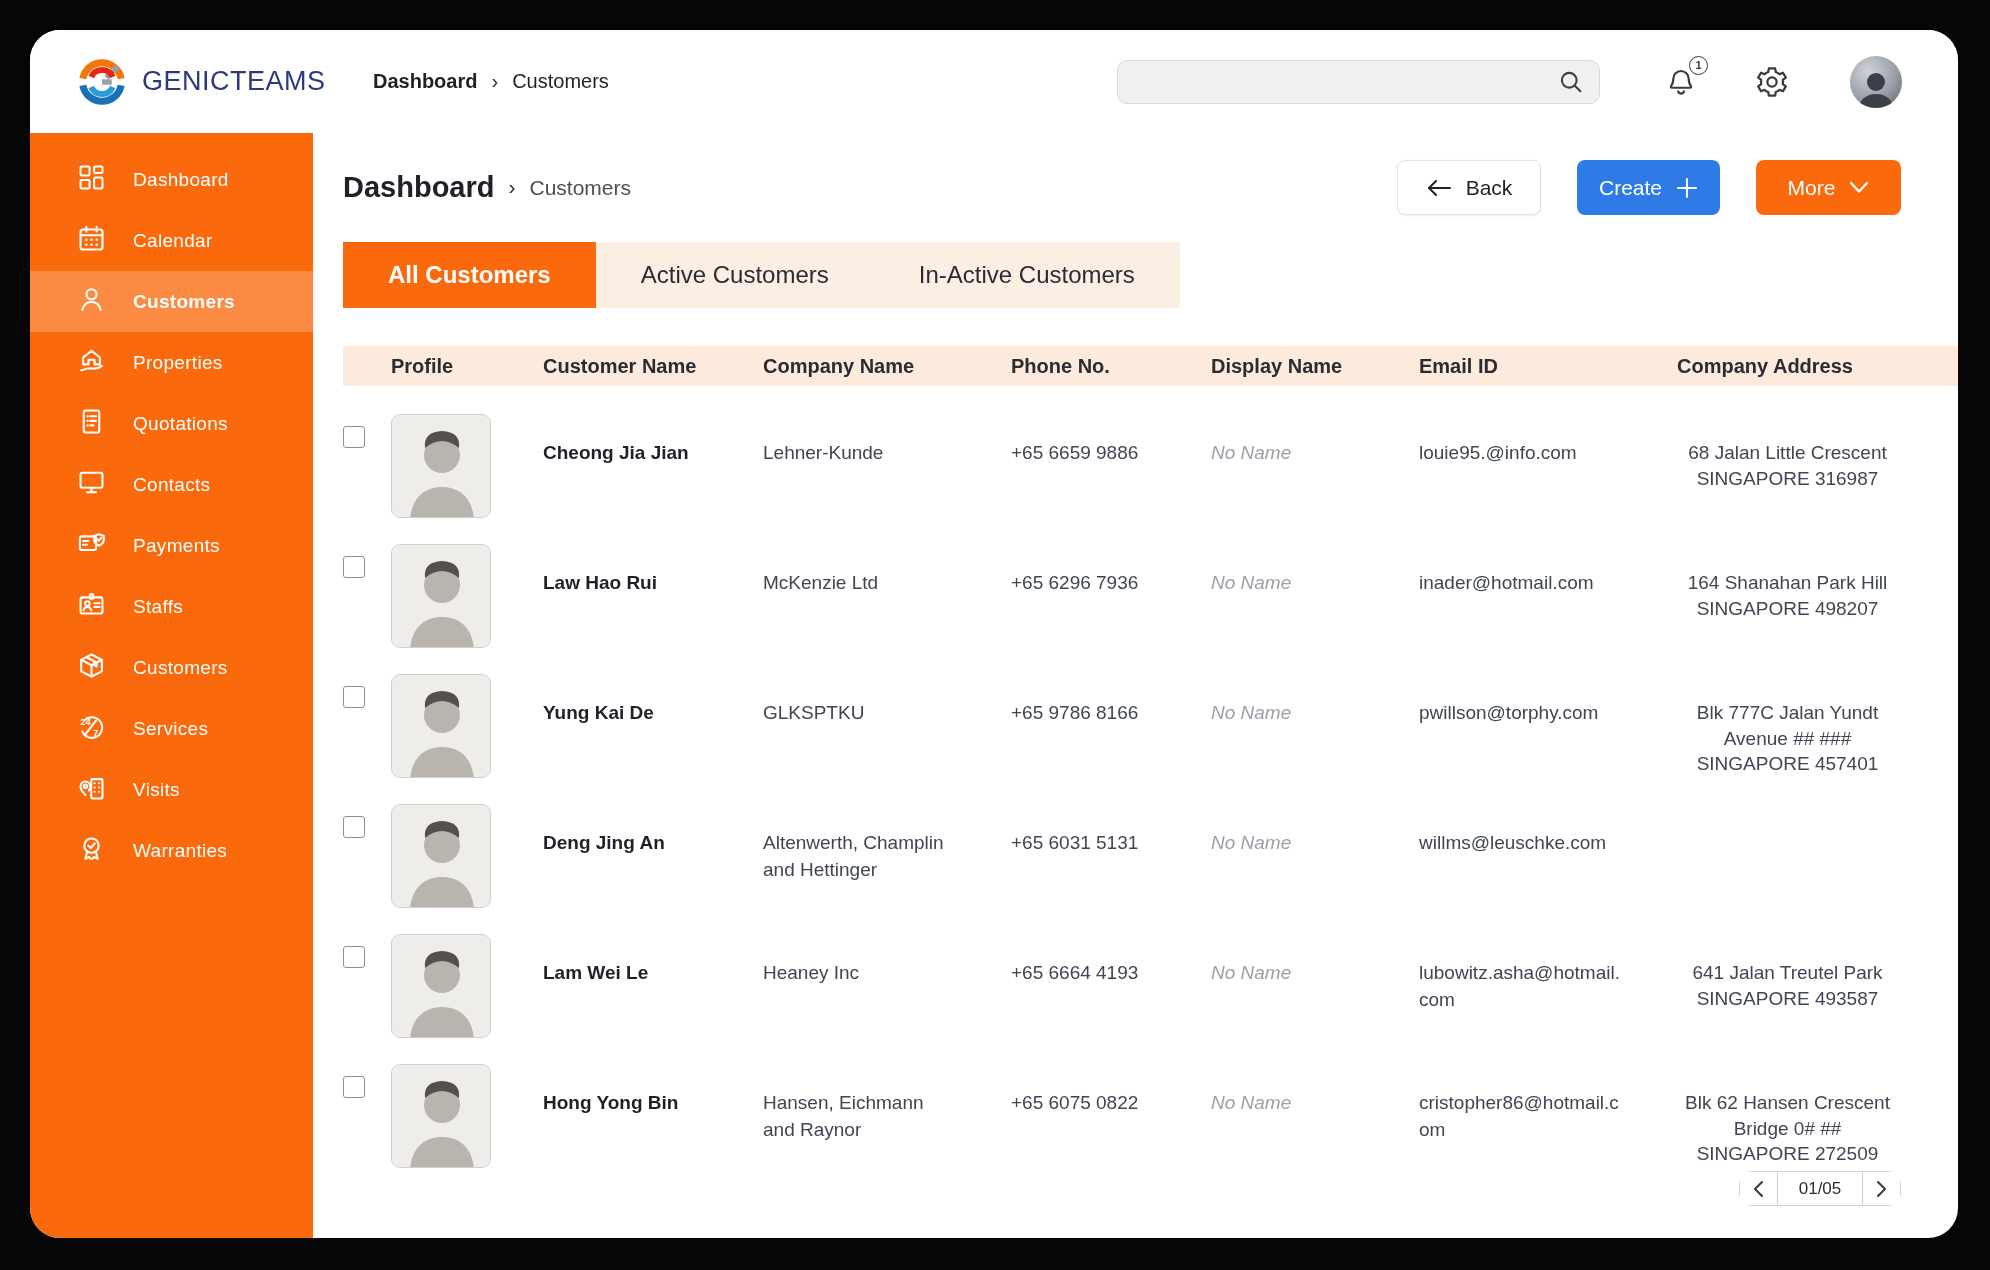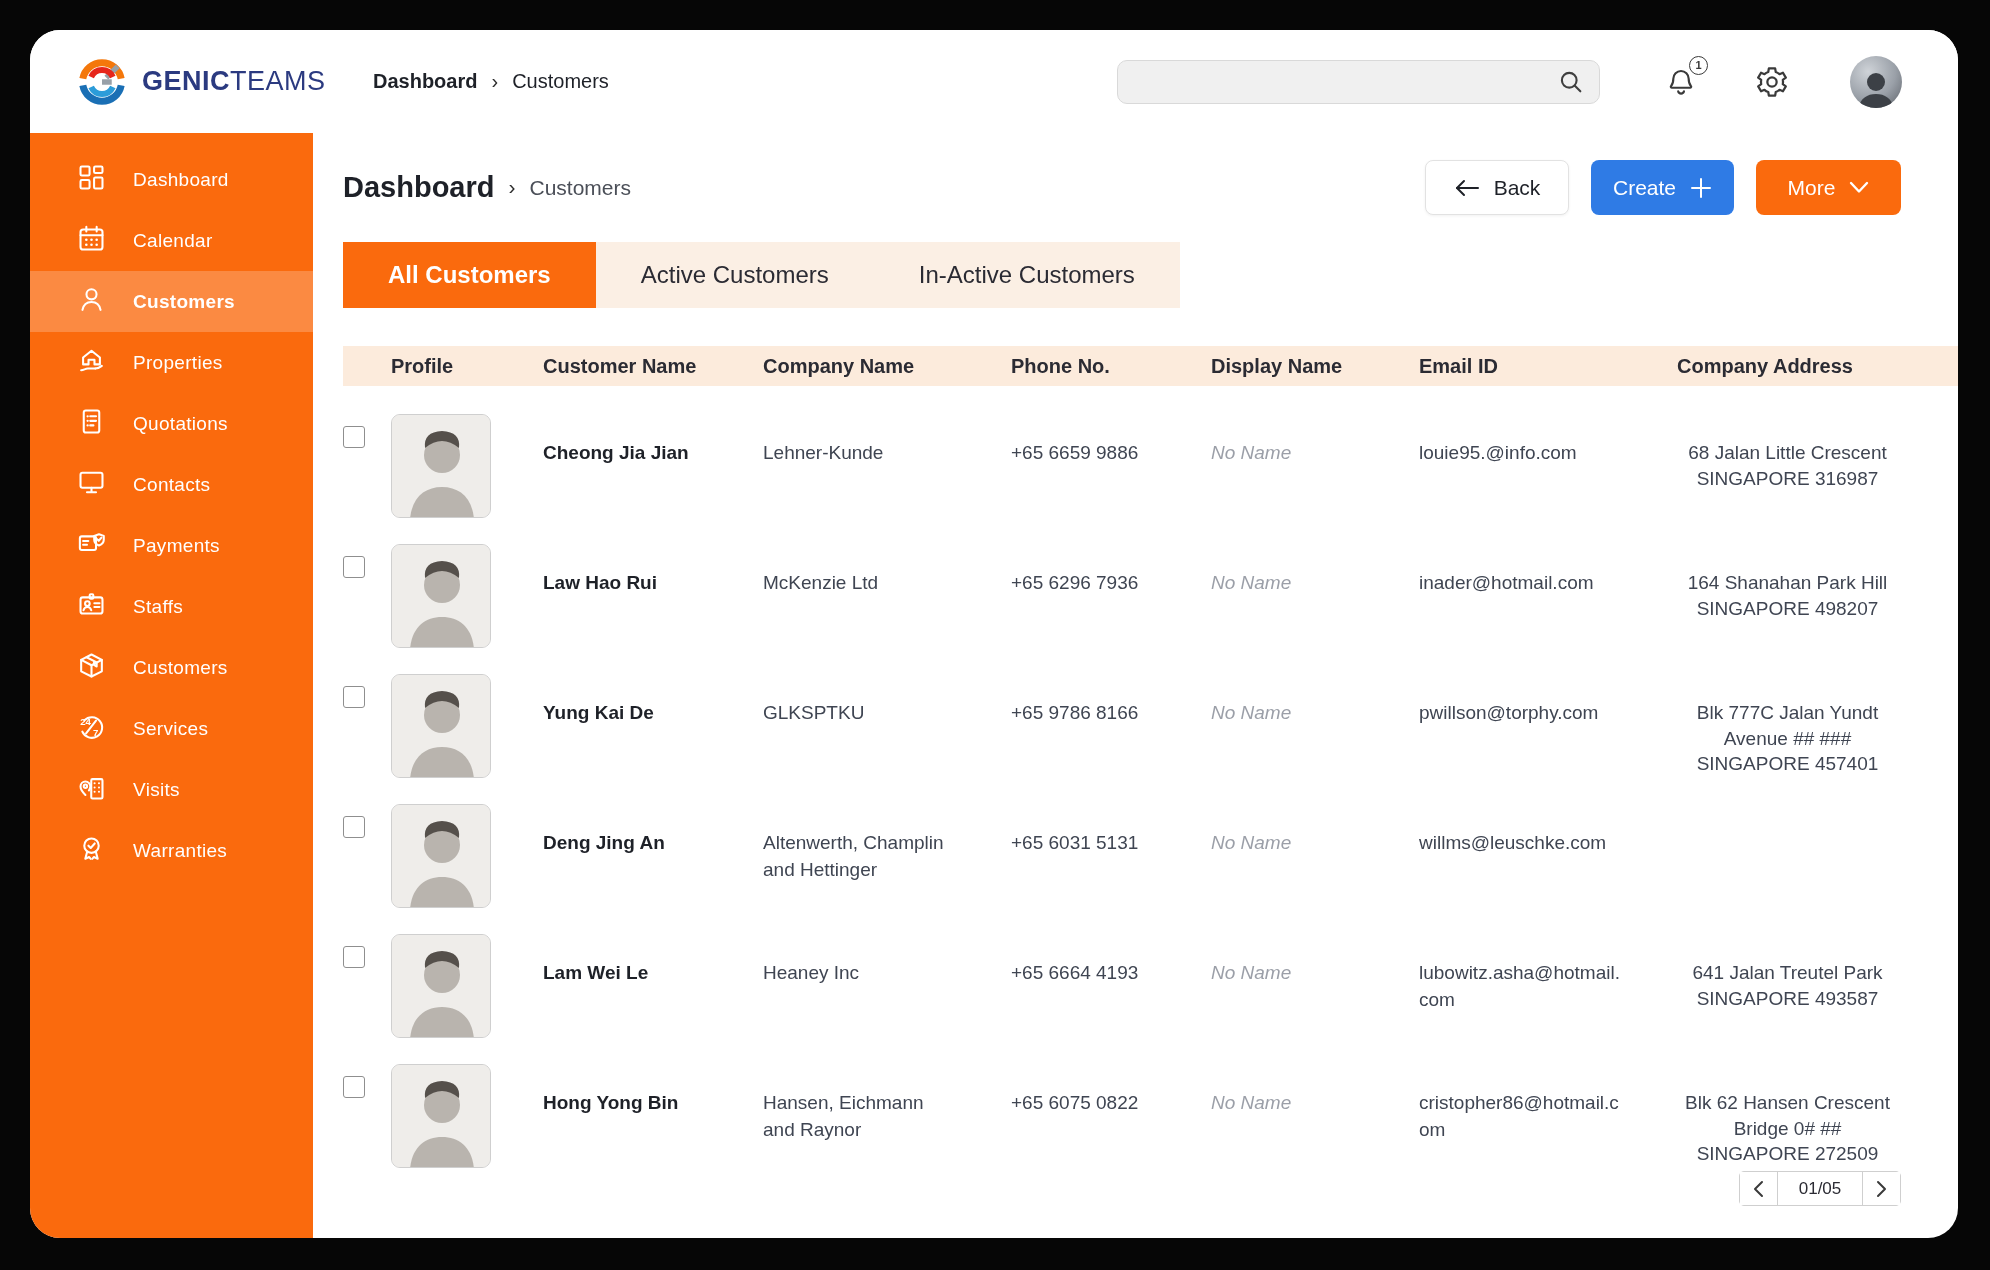--- a/index.html
+++ b/index.html
@@ -26,21 +26,21 @@
     background:#fff;border-radius:30px;overflow:hidden;
     display:flex;flex-direction:column;
   }
   
   .topbar{
     height:103px;flex:0 0 auto;display:flex;align-items:center;
     padding:0 56px 0 46px;background:#fff;
   }
   .brand{display:flex;align-items:center;gap:14px;width:267px;flex:0 0 auto;}
   .brand-text{font-size:27px;letter-spacing:.5px;color:#2B3A80;white-space:nowrap;}
-  .brand-text .b{font-weight:bold;}
+  .brand-text .b{font-weight:normal;}
   .brand-text .l{font-weight:normal;}
   .crumbs{display:flex;align-items:center;gap:14px;margin-left:30px;font-size:20px;}
   .crumbs .strong{font-weight:bold;}
   .chev{color:#2a2a2a;font-size:20px;line-height:1;transform:translateY(-1px);}
   .search{
     margin-left:auto;width:483px;height:44px;background:#F0F0F0;
     border:1px solid #D9D9D9;border-radius:10px;display:flex;align-items:center;
     padding:0 14px 0 18px;
   }
   .search input{
@@ -70,21 +70,21 @@
   .side-item .lbl{letter-spacing:.3px;}
   .side-item.active{background:var(--accent-orange-light);}
   .side-item.active .lbl{font-weight:bold;}
   .side-item svg{width:31px;height:31px;flex:0 0 auto;}
   .main{flex:1;position:relative;min-width:0;padding-left:30px;}
   
   .page-head{display:flex;align-items:center;margin-top:27px;padding-right:57px;}
   .page-head h1{font-size:29px;font-weight:bold;}
   .page-head .chev{margin:0 14px;font-size:21px;}
   .page-sub{font-size:21px;color:#4B4F58;}
-  .actions{margin-left:auto;display:flex;align-items:flex-start;gap:22px;}
+  .actions{margin-left:auto;display:flex;align-items:flex-start;gap:36px;}
   .btn{
     height:55px;border-radius:8px;border:none;cursor:pointer;
     display:flex;align-items:center;justify-content:center;gap:14px;
     font-size:21px;font-family:"Liberation Sans",sans-serif;padding:0 28px;
   }
   .btn.back{background:#fff;border:1px solid #E2E2E2;color:#1E2128;box-shadow:0 1px 3px rgba(0,0,0,.06);width:144px;padding:0;}
   .btn.create{background:var(--accent-blue);color:#fff;width:143px;padding:0;}
   .btn.more{background:var(--accent-orange);color:#fff;width:145px;padding:0;}
   
   .tabs{margin-top:27px;display:inline-flex;background:var(--tab-bar-bg);}
@@ -116,21 +116,21 @@
     width:100px;height:104px;border:1px solid #CFCFCF;border-radius:9px;
     overflow:hidden;background:#EFEDEA;
   }
   .cell.name{font-weight:bold;color:var(--text-dark);}
   .cell.noname{font-style:italic;color:var(--muted-text);}
   .cell.email{overflow-wrap:break-word;}
   .cell.addr{padding-right:60px;line-height:1.35;text-align:center;}
   
   .pagination{
     position:absolute;right:57px;bottom:32px;display:flex;align-items:stretch;
-    border:1px solid #CFCFCF;border-radius:5px;background:#fff;height:35px;
+    border:1px solid #CFCFCF;border-radius:13px;background:#fff;height:35px;
   }
   .pagination button{
     width:37px;background:#fff;border:none;cursor:pointer;display:flex;
     align-items:center;justify-content:center;
   }
   .pageno{
     width:86px;display:flex;align-items:center;justify-content:center;
     font-size:17px;color:#2B2B33;border-left:1px solid #CFCFCF;border-right:1px solid #CFCFCF;
   }
 </style>

